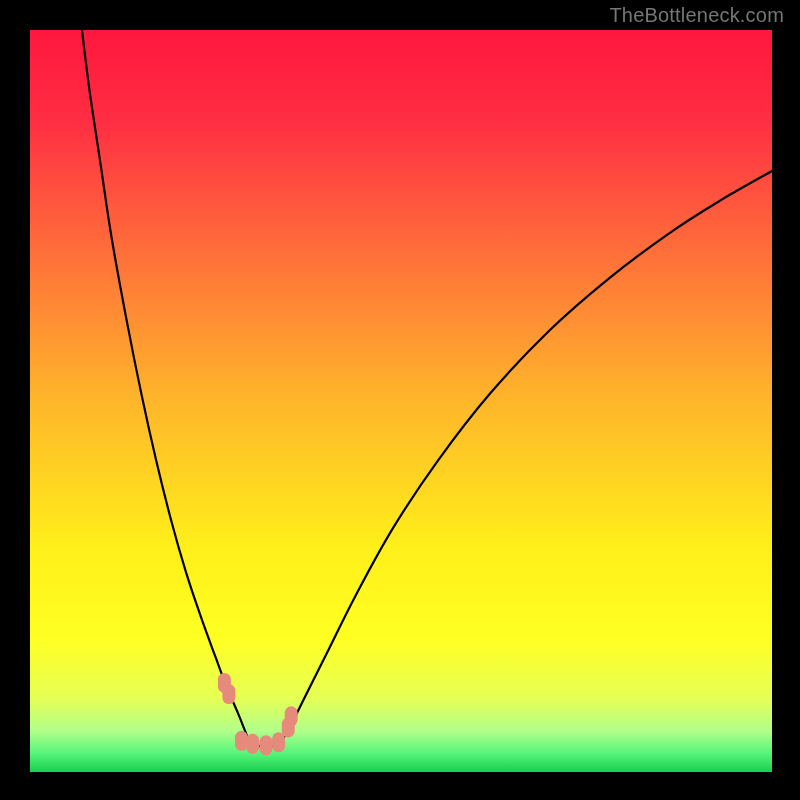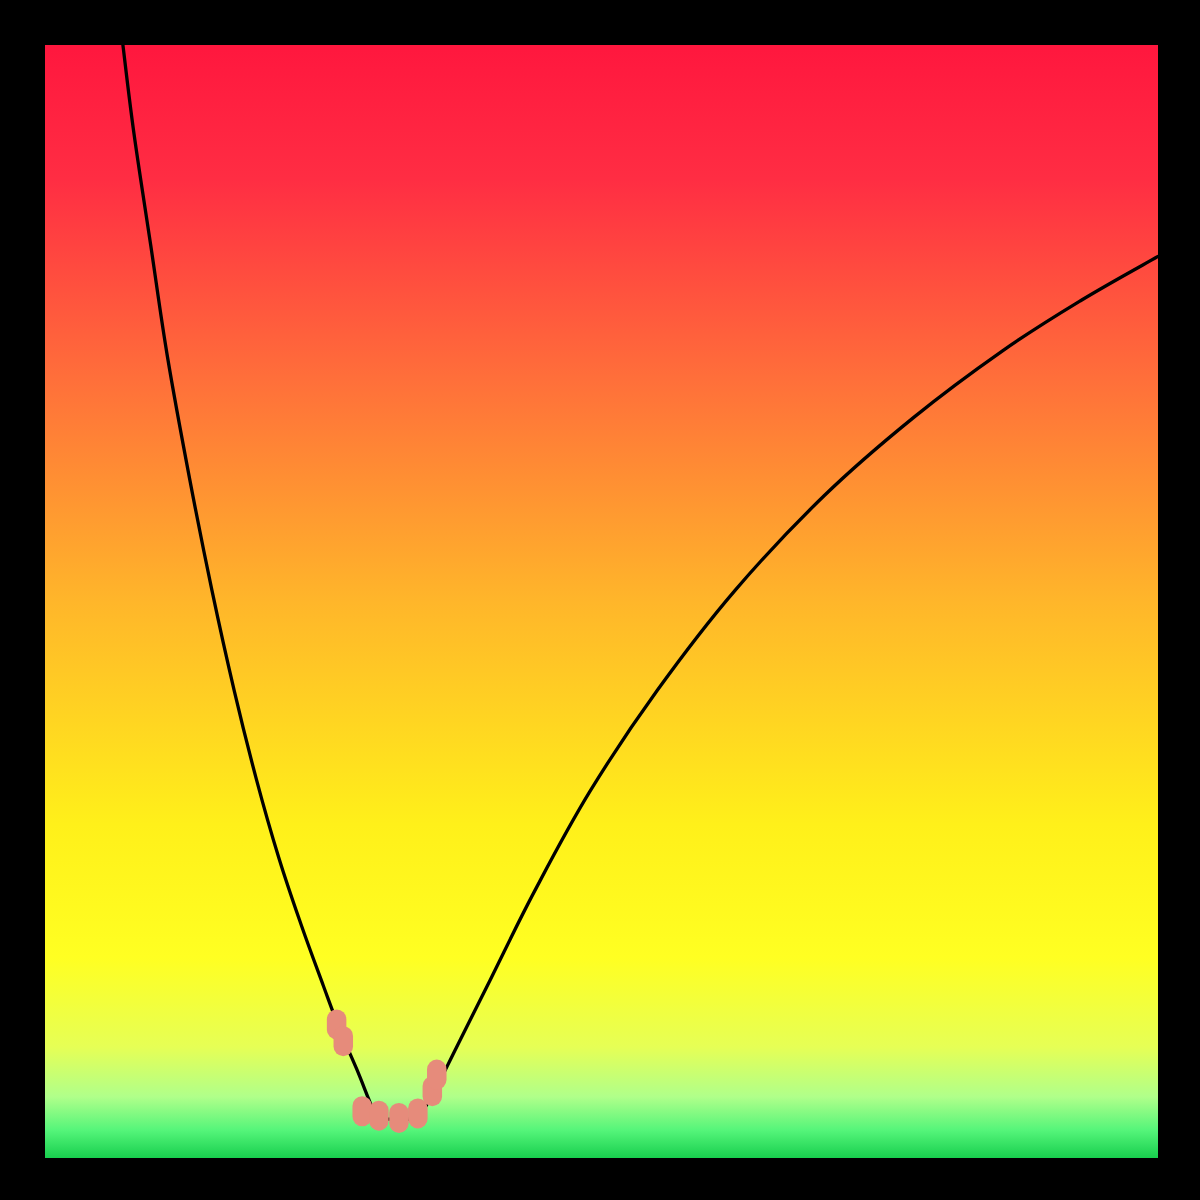--- a/index.html
+++ b/index.html
@@ -36,20 +36,21 @@
   .plot svg {
     width: 100%;
     height: 100%;
     display: block;
   }
 </style>
 </head>
 <body>
 
 <div class="frame">
+  <div class="watermark">TheBottleneck.com</div>
   <div class="plot">
     <svg viewBox="0 0 742 742">
       <defs>
         <linearGradient id="bg-grad" x1="0" y1="0" x2="0" y2="1">
             <stop offset="0%" stop-color="#ff173e"></stop>
             <stop offset="12%" stop-color="#ff2d43"></stop>
             <stop offset="30%" stop-color="#ff6f3a"></stop>
             <stop offset="50%" stop-color="#ffb62a"></stop>
             <stop offset="70%" stop-color="#fff01a"></stop>
             <stop offset="82%" stop-color="#ffff22"></stop>

